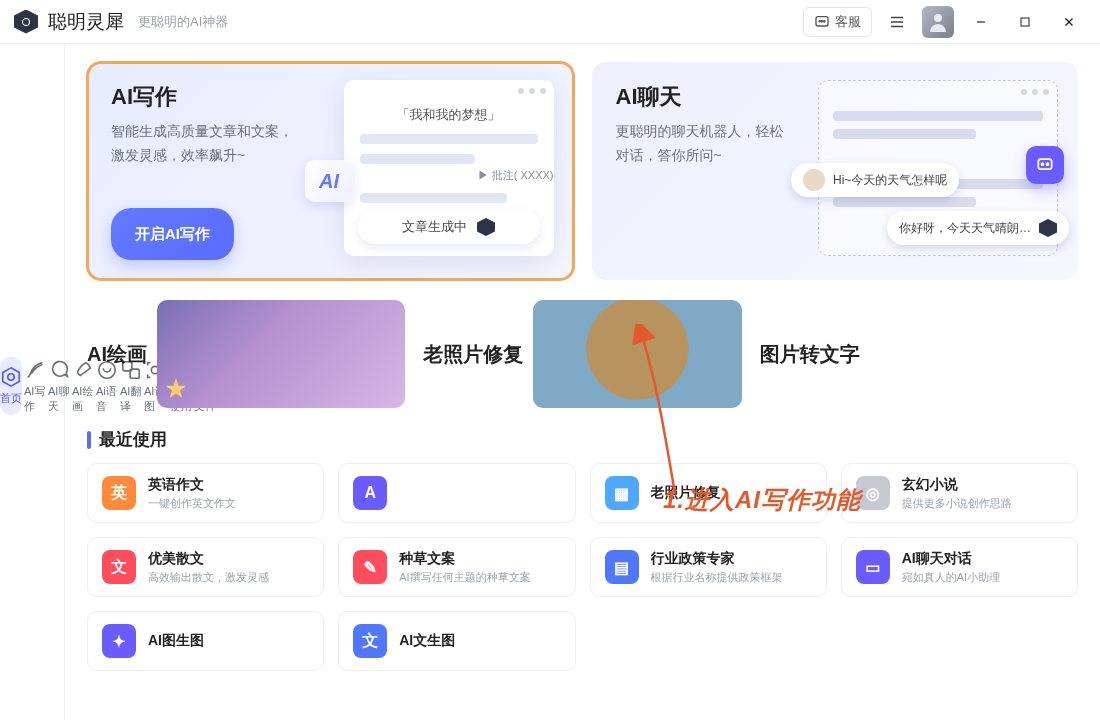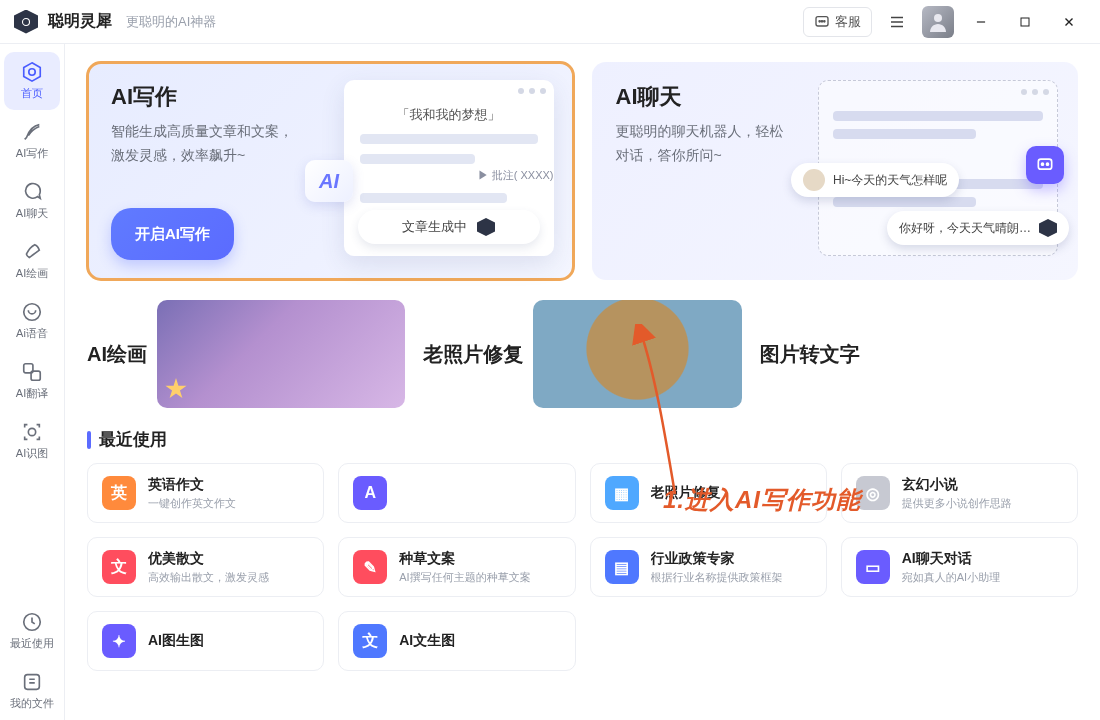--- a/index.html
+++ b/index.html
@@ -1,32 +1,32 @@
 <!DOCTYPE html>
 <html><head>
 <meta charset="utf-8">
 <style>
 *{box-sizing:border-box;margin:0;padding:0;font-family:"Microsoft YaHei","PingFang SC",sans-serif}
 body{width:1100px;height:720px;background:#fff;overflow:hidden;position:relative}
 
 .titlebar{height:44px;border-bottom:1px solid #eceef3;display:flex;align-items:center;padding:0 14px;gap:10px}
 .logo-hex{width:24px;height:24px;background:#2d3446;clip-path:polygon(50% 0,100% 25%,100% 75%,50% 100%,0 75%,0 25%);display:flex;align-items:center;justify-content:center}
 .logo-hex svg{width:12px;height:12px}
-.app-name{font-size:16px;font-weight:700;color:#222}
+.app-name{font-size:19px;font-weight:400;color:#222}
 .app-sub{font-size:13px;color:#9aa0ac;margin-left:4px}
 .titlebar-spacer{flex:1}
 .tb-btn{display:flex;align-items:center;gap:5px;height:30px;padding:0 10px;border:1px solid #e3e5ea;border-radius:6px;font-size:13px;color:#555;cursor:pointer}
 .tb-icon{width:30px;height:30px;display:flex;align-items:center;justify-content:center;cursor:pointer;color:#444}
 .avatar{width:32px;height:32px;border-radius:6px;background:linear-gradient(135deg,#b6b9c4,#7a7e88);display:flex;align-items:center;justify-content:center;overflow:hidden}
 .avatar svg{width:24px;height:24px}
 .win-btn{width:34px;height:44px;display:flex;align-items:center;justify-content:center;cursor:pointer;color:#222}
 
 .body-row{display:flex;height:calc(720px - 44px)}
 
-.sidebar{width:65px;border-right:1px solid #eceef3;display:flex;flex-direction:column;align-items:center;padding-top:8px;gap:2px}
+.sidebar{width:65px;border-right:1px solid #eceef3;display:flex;align-items:center;padding-top:8px;gap:2px}
 .side-item{width:56px;height:58px;border-radius:10px;display:flex;flex-direction:column;align-items:center;justify-content:center;gap:3px;cursor:pointer;color:#6a6f7a}
 .side-item.active{background:#e9ecff;color:#4a5cff}
 .side-item .si-ico{width:22px;height:22px;display:flex;align-items:center;justify-content:center}
 .side-item span{font-size:11px}
 .side-gap{flex:1}
 
 .main{flex:1;padding:18px 22px 12px 22px;overflow:hidden;position:relative}
 
 .hero-row{display:flex;gap:18px}
 .hero{flex:1;border-radius:14px;padding:20px 20px 20px 24px;display:flex;gap:18px;position:relative;min-height:218px}

